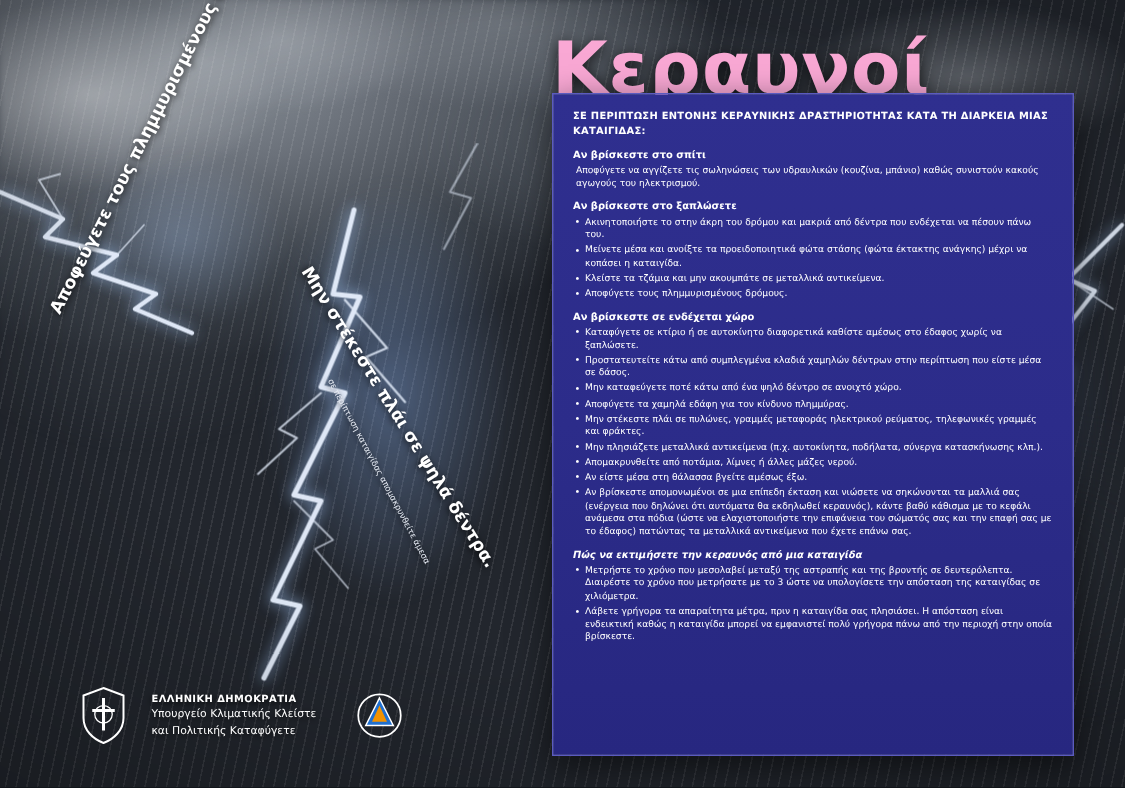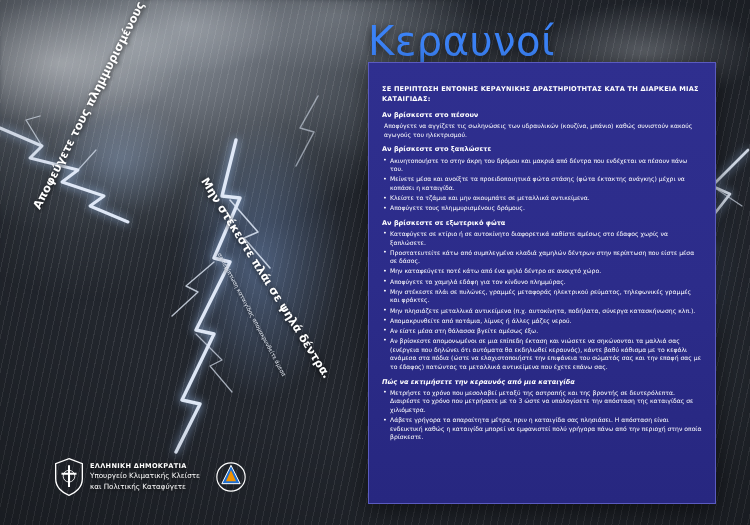--- a/index.html
+++ b/index.html
@@ -57,39 +57,39 @@
   .bolt-glow3{
     position:absolute;right:0px;top:120px;width:180px;height:300px;
     background:radial-gradient(ellipse 80px 150px at 60% 50%, rgba(160,195,255,.28), rgba(120,160,230,0) 72%);
     filter:blur(6px);
   }
   svg.bolts{position:absolute;inset:0;width:750px;height:525px;}
 
   
   .title{
     position:absolute;left:368px;top:18px;
-    font-size:40px;font-weight:normal;color:#3b82f6;
+    font-size:48px;font-weight:bold;color:#f9a8d4;
     letter-spacing:.5px;
     text-shadow:0 2px 10px rgba(0,0,0,.8);
   }
 
   
   .panel{
     position:absolute;left:368px;top:62px;width:348px;height:442px;
     background:linear-gradient(180deg,#2f2f8f 0%,#2c2c8a 50%,#272780 100%);
     border:1px solid #5b5bc0;
     box-shadow:0 6px 22px rgba(0,0,0,.55);
     color:#ffffff;
     padding:10px 13px 8px 13px;
     box-sizing:border-box;
     overflow:hidden;
   }
   .panel .intro{
     font-size:6.6px;font-weight:bold;line-height:1.45;
-    text-transform:uppercase;margin-bottom:7px;letter-spacing:.2px;margin-top:12px;
+    text-transform:uppercase;margin-bottom:7px;letter-spacing:.2px;
   }
   .sect{margin-bottom:6px;}
   .sect-h{
     font-size:6.6px;font-weight:bold;margin-bottom:2.5px;line-height:1.3;
   }
   .sect-h.italic{font-style:italic;}
   .plain{
     font-size:6.1px;line-height:1.42;margin:0 0 2px 2px;
   }
   ul.list{margin:0;padding:0;list-style:none;}
@@ -119,21 +119,21 @@
   .rot3{
     position:absolute;left:222px;top:252px;width:180px;
     transform:rotate(62deg);transform-origin:0 0;
     font-size:5.6px;color:#e4e9f2;
     text-shadow:0 1px 4px rgba(0,0,0,.9);
     white-space:nowrap;
   }
 
   
   .logos{
-    position:absolute;left:52px;bottom:28px;display:flex;align-items:center;gap:4px;
+    position:absolute;left:52px;bottom:28px;display:flex;align-items:center;gap:15px;
   }
   .crest{width:34px;height:40px;}
   .govtext{
     color:#ffffff;font-size:7.2px;line-height:1.45;text-shadow:0 1px 4px rgba(0,0,0,.9);
   }
   .govtext .l1{font-weight:bold;font-size:6.6px;letter-spacing:.3px;}
   .civil{width:34px;height:40px;margin-left:10px;}
 </style>
 </head>
 <body>
@@ -172,36 +172,36 @@
   <div class="title">Κεραυνοί</div>
 
   <div class="rot1">Αποφεύγετε τους πλημμυρισμένους δρόμους.</div>
   <div class="rot2">Μην στέκεστε πλάι σε ψηλά δέντρα.</div>
   <div class="rot3">σε περίπτωση καταιγίδας απομακρυνθείτε άμεσα</div>
 
   <div class="panel">
     <div class="intro">ΣΕ ΠΕΡΙΠΤΩΣΗ ΕΝΤΟΝΗΣ ΚΕΡΑΥΝΙΚΗΣ ΔΡΑΣΤΗΡΙΟΤΗΤΑΣ ΚΑΤΑ ΤΗ ΔΙΑΡΚΕΙΑ ΜΙΑΣ ΚΑΤΑΙΓΙΔΑΣ:</div>
 
     <div class="sect">
-      <div class="sect-h">Αν βρίσκεστε στο πέσουν</div>
+      <div class="sect-h">Αν βρίσκεστε στο σπίτι</div>
       <div class="plain">Αποφύγετε να αγγίζετε τις σωληνώσεις των υδραυλικών (κουζίνα, μπάνιο) καθώς συνιστούν κακούς αγωγούς του ηλεκτρισμού.</div>
     </div>
 
     <div class="sect">
       <div class="sect-h">Αν βρίσκεστε στο ξαπλώσετε</div>
       <ul class="list">
         <li>Ακινητοποιήστε το στην άκρη του δρόμου και μακριά από δέντρα που ενδέχεται να πέσουν πάνω του.</li>
         <li>Μείνετε μέσα και ανοίξτε τα προειδοποιητικά φώτα στάσης (φώτα έκτακτης ανάγκης) μέχρι να κοπάσει η καταιγίδα.</li>
         <li>Κλείστε τα τζάμια και μην ακουμπάτε σε μεταλλικά αντικείμενα.</li>
         <li>Αποφύγετε τους πλημμυρισμένους δρόμους.</li>
       </ul>
     </div>
 
     <div class="sect">
-      <div class="sect-h">Αν βρίσκεστε σε εξωτερικό φώτα</div>
+      <div class="sect-h">Αν βρίσκεστε σε ενδέχεται χώρο</div>
       <ul class="list">
         <li>Καταφύγετε σε κτίριο ή σε αυτοκίνητο διαφορετικά καθίστε αμέσως στο έδαφος χωρίς να ξαπλώσετε.</li>
         <li>Προστατευτείτε κάτω από συμπλεγμένα κλαδιά χαμηλών δέντρων στην περίπτωση που είστε μέσα σε δάσος.</li>
         <li>Μην καταφεύγετε ποτέ κάτω από ένα ψηλό δέντρο σε ανοιχτό χώρο.</li>
         <li>Αποφύγετε τα χαμηλά εδάφη για τον κίνδυνο πλημμύρας.</li>
         <li>Μην στέκεστε πλάι σε πυλώνες, γραμμές μεταφοράς ηλεκτρικού ρεύματος, τηλεφωνικές γραμμές και φράκτες.</li>
         <li>Μην πλησιάζετε μεταλλικά αντικείμενα (π.χ. αυτοκίνητα, ποδήλατα, σύνεργα κατασκήνωσης κλπ.).</li>
         <li>Απομακρυνθείτε από ποτάμια, λίμνες ή άλλες μάζες νερού.</li>
         <li>Αν είστε μέσα στη θάλασσα βγείτε αμέσως έξω.</li>
         <li>Αν βρίσκεστε απομονωμένοι σε μια επίπεδη έκταση και νιώσετε να σηκώνονται τα μαλλιά σας (ενέργεια που δηλώνει ότι αυτόματα θα εκδηλωθεί κεραυνός), κάντε βαθύ κάθισμα με το κεφάλι ανάμεσα στα πόδια (ώστε να ελαχιστοποιήστε την επιφάνεια του σώματός σας και την επαφή σας με το έδαφος) πατώντας τα μεταλλικά αντικείμενα που έχετε επάνω σας.</li>

